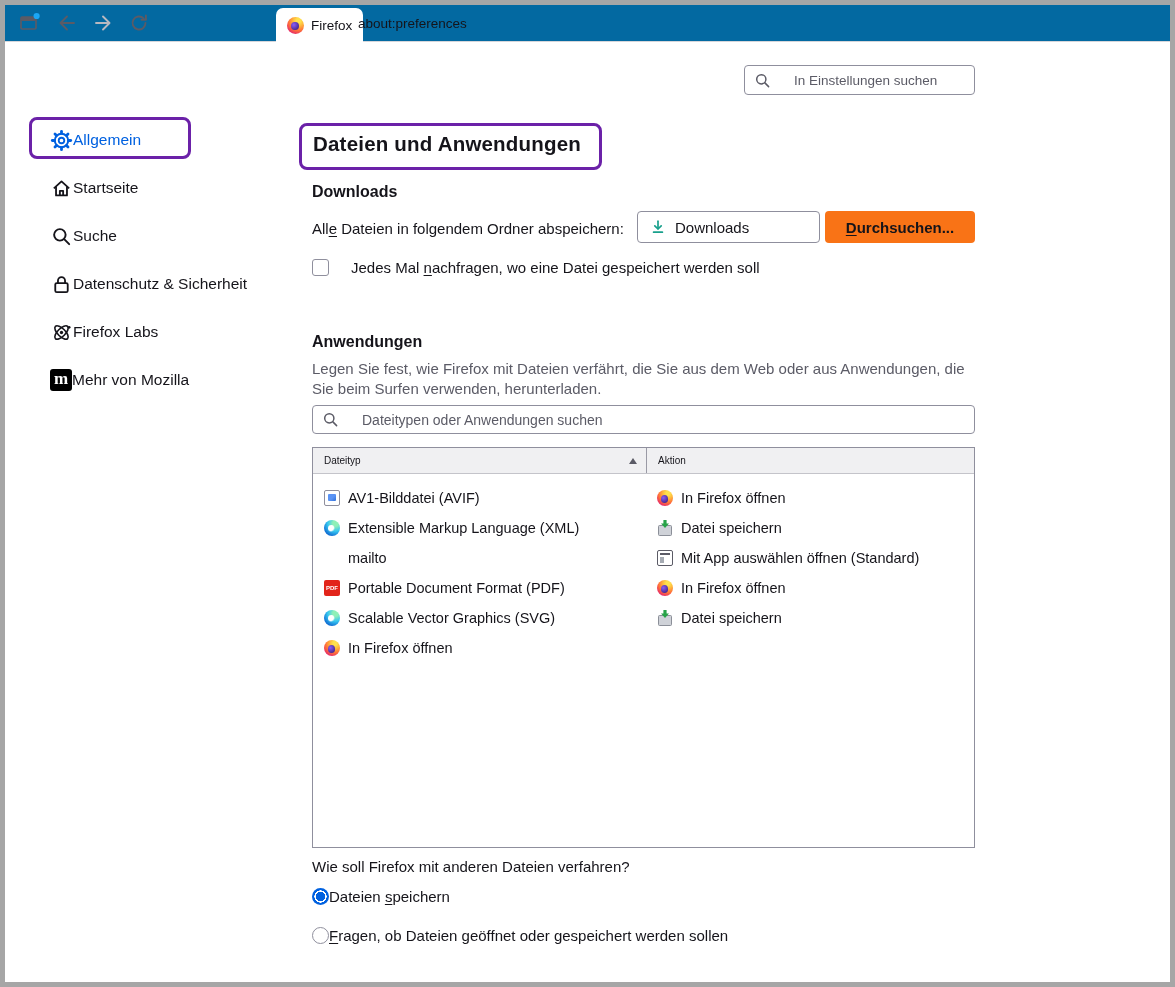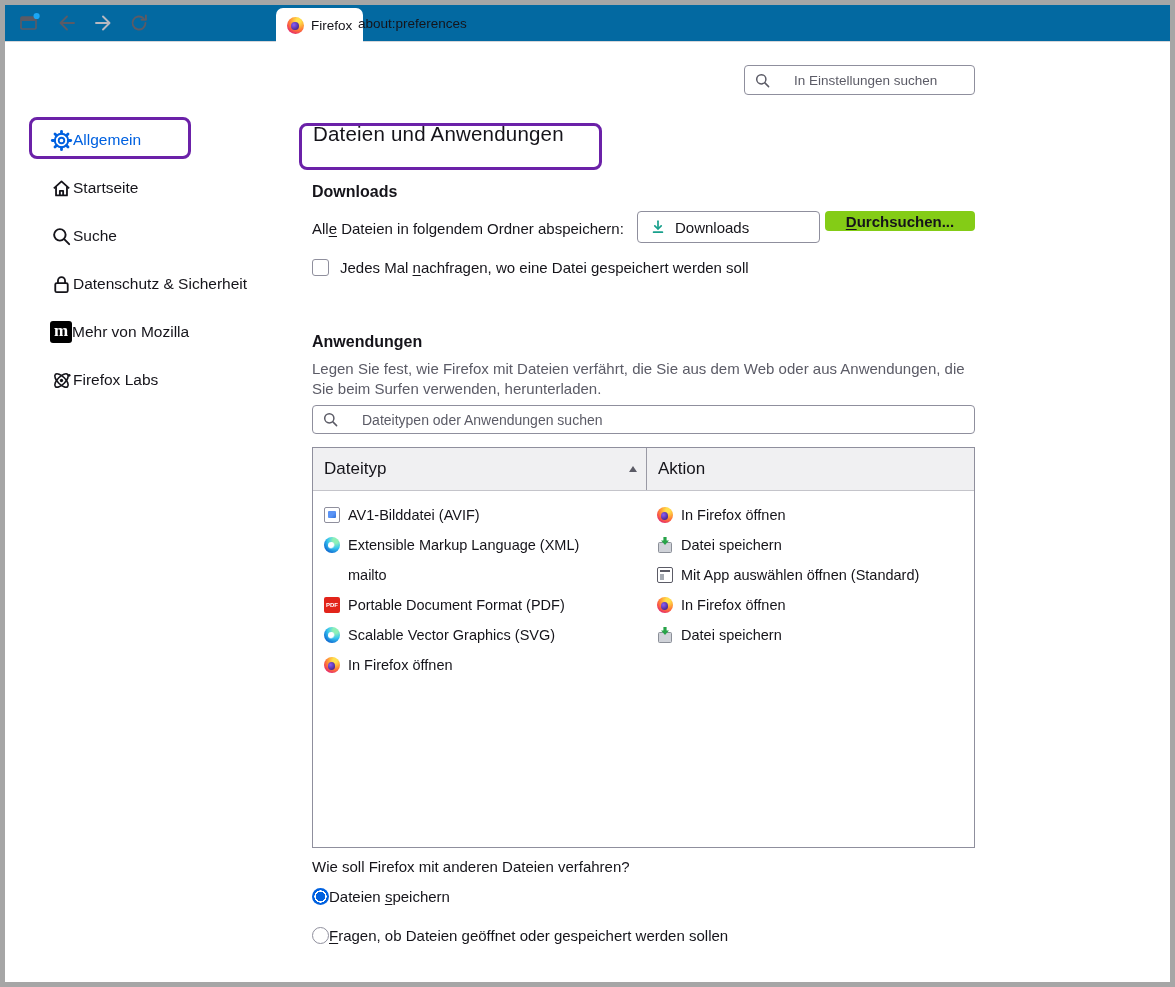--- a/index.html
+++ b/index.html
@@ -35,38 +35,38 @@
 
   
   .sidebar{position:absolute;left:40px;top:74px;width:250px}
   .side-item{height:48px;display:flex;align-items:center;padding-left:5px;font-size:15.5px;color:var(--ink);cursor:pointer}
   .side-item.active{color:var(--accent)}
   .side-item svg{flex:none}
   .moz-badge{width:22px;height:22px;background:#000;border-radius:3px;position:relative;flex:none}
   .moz-badge::after{content:"m";position:absolute;left:50%;top:44%;transform:translate(-50%,-50%);color:#fff;font:700 17px "Liberation Serif",serif}
 
   
-  .title{position:absolute;left:308px;top:80px;font-size:20.5px;font-weight:400;letter-spacing:.2px}
+  .title{position:absolute;left:308px;top:90px;font-size:20.5px;font-weight:700;letter-spacing:.2px}
   .sec-h{position:absolute;left:307px;font-size:16px;font-weight:700}
   .h-downloads{top:141px}
   .h-apps{top:291px}
   .folder-label{position:absolute;left:307px;top:178px;font-size:15px}
   .ak{text-decoration:underline;text-underline-offset:2px}
   .folder-field{position:absolute;left:632px;top:169px;width:183px;height:32px;border:1px solid var(--field-border);border-radius:4px;background:#fff;display:flex;align-items:center;gap:9px;padding-left:12px;font-size:15px;cursor:pointer}
   .dl-ico{color:var(--download-teal);display:flex}
-  .browse-btn{position:absolute;left:820px;top:169px;width:150px;height:20px;border:0;border-radius:4px;background:#84cc16;font:600 15px "Liberation Sans",sans-serif;color:var(--ink);cursor:pointer}
-  .check-row{position:absolute;left:307px;top:217px;display:flex;align-items:center;gap:11px;font-size:15px}
+  .browse-btn{position:absolute;left:820px;top:169px;width:150px;height:32px;border:0;border-radius:4px;background:#f97316;font:600 15px "Liberation Sans",sans-serif;color:var(--ink);cursor:pointer}
+  .check-row{position:absolute;left:307px;top:217px;display:flex;align-items:center;gap:22px;font-size:15px}
   .checkbox{width:17px;height:17px;border:1px solid var(--field-border);border-radius:3px;background:#fff;flex:none;cursor:pointer}
   .desc{position:absolute;left:307px;top:317px;width:660px;font-size:15px;line-height:20px;color:var(--muted)}
   .apps-search{position:absolute;left:307px;top:363px;width:663px;height:29px}
   .apps-search input{font-size:14px}
 
   
   .table{position:absolute;left:307px;top:405px;width:663px;height:401px;border:1px solid var(--field-border);background:#fff;display:flex;flex-direction:column}
-  .thead{display:flex;height:43px;background:#f0f0f2;border-bottom:1px solid #c4c4ca;font-size:17px;flex:none}
+  .thead{display:flex;height:26px;background:#f0f0f2;border-bottom:1px solid #c4c4ca;font-size:10px;flex:none}
   .th{display:flex;align-items:center;padding-left:11px;cursor:pointer}
   .th-type{width:333px;position:relative}
   .th-action{flex:1;border-left:1px solid #9a9aa5}
   .sort-caret{position:absolute;right:9px;top:50%;transform:translateY(-50%);width:0;height:0;border-left:4.5px solid transparent;border-right:4.5px solid transparent;border-bottom:6px solid #5b5b66}
   .tbody{flex:1;padding-top:9px;overflow:hidden}
   .trow{display:flex;height:30px;cursor:default}
   .tcell{display:flex;align-items:center;gap:8px;padding-left:11px;font-size:14.5px}
   .tc-type{width:333px}
   .tc-action{flex:1}
 
@@ -178,31 +178,31 @@
         <span>Suche</span>
       </div>
       <div class="side-item">
         <svg width="23" height="23" viewBox="0 0 24 24" fill="none" stroke="currentColor" stroke-width="1.9">
           <rect x="5.5" y="10.5" width="13" height="9.5" rx="1.6"></rect>
           <path d="M8.3 10.5 V8 a3.7 3.7 0 0 1 7.4 0 V10.5"></path>
         </svg>
         <span>Datenschutz &amp; Sicherheit</span>
       </div>
       <div class="side-item">
-        <span class="moz-badge"></span>
-        <span>Mehr von Mozilla</span>
-      </div>
-      <div class="side-item">
         <svg width="23" height="23" viewBox="0 0 24 24" fill="none" stroke="currentColor" stroke-width="1.7">
           <ellipse cx="12" cy="12" rx="9" ry="4" transform="rotate(45 12 12)"></ellipse>
           <ellipse cx="12" cy="12" rx="9" ry="4" transform="rotate(-45 12 12)"></ellipse>
           <circle cx="12" cy="12" r="1.7" fill="currentColor" stroke="none"></circle>
           <circle cx="20" cy="6.6" r="1.4" fill="currentColor" stroke="none"></circle>
         </svg>
         <span>Firefox Labs</span>
+      </div>
+      <div class="side-item">
+        <span class="moz-badge"></span>
+        <span>Mehr von Mozilla</span>
       </div>
     </nav>
 
     <h1 class="title">Dateien und Anwendungen</h1>
 
     <h2 class="sec-h h-downloads">Downloads</h2>
 
     <label class="folder-label"><span>All</span><span class="ak">e</span><span> Dateien in folgendem Ordner abspeichern:</span></label>
 
     <div class="folder-field">

